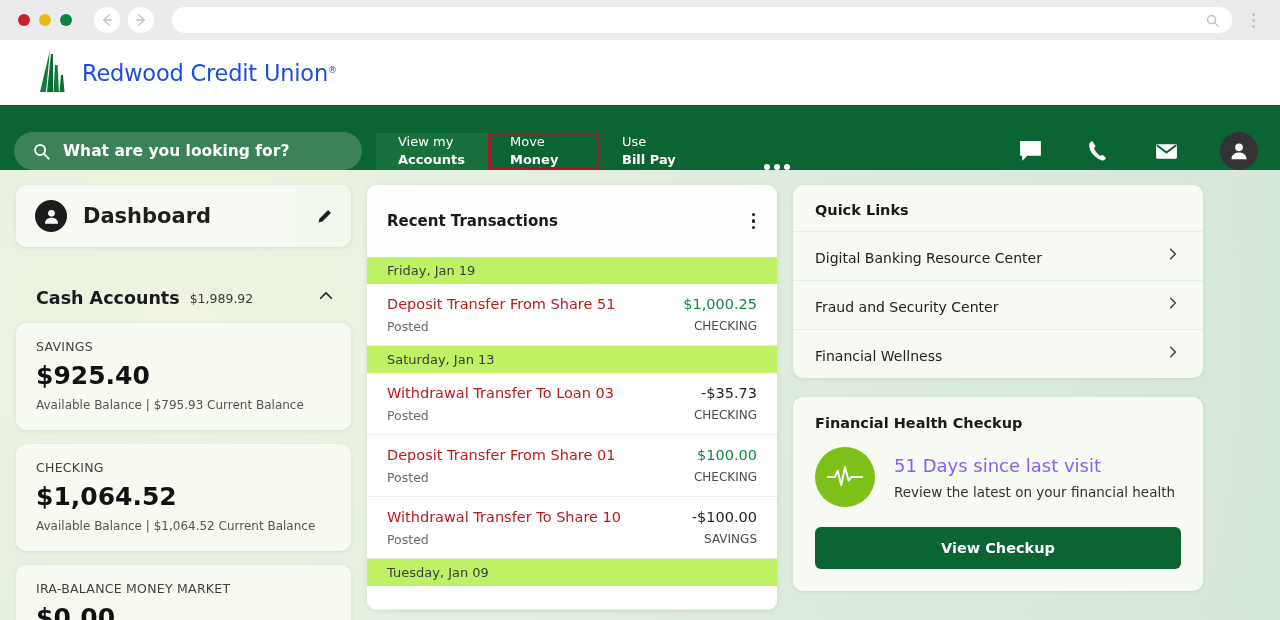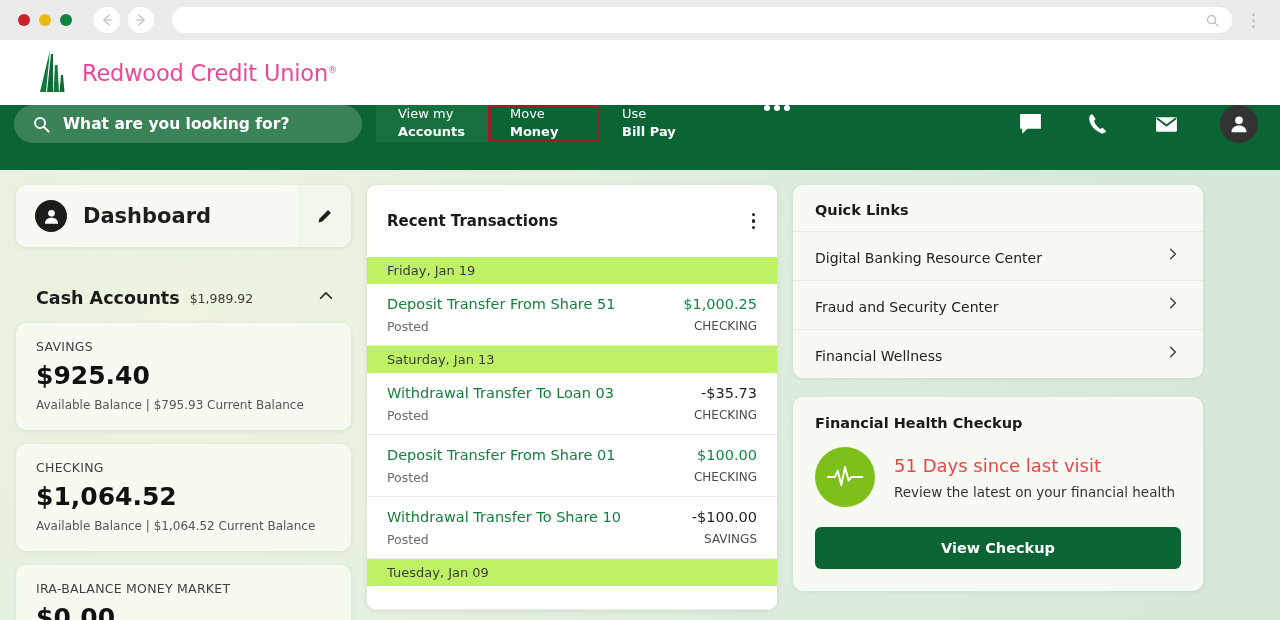--- a/index.html
+++ b/index.html
@@ -44,31 +44,31 @@
   }
   .kebab-chrome i { width: 3px; height: 3px; border-radius: 50%; background: #c3c3c3; display:block; }
 
   
   .logobar {
     height: 65px; background: #ffffff;
     display: flex; align-items: center; padding-left: 33px;
   }
   .logo-wrap { display: flex; align-items: center; gap: 13px; }
   .logo-text {
-    font-size: 22.5px; color: #ec4899;
+    font-size: 22.5px; color: #1d4ed8;
     font-family: "DejaVu Sans", sans-serif;
     letter-spacing: -0.2px;
     position: relative;
   }
   .logo-text sup { font-size: 9px; vertical-align: super; }
 
   
   .greenbar {
     height: 65px; background: #0b6434;
-    display: flex; align-items: flex-start;
+    display: flex; align-items: flex-end;
     position: relative;
   }
   .search-wrap { display: flex; align-items: center; padding: 0 14px; }
   .searchbox {
     width: 348px; height: 38px;
     background: #3c8259; border-radius: 19px;
     display: flex; align-items: center; gap: 12px;
     padding: 0 18px;
   }
   .searchbox span {
@@ -183,21 +183,21 @@
   .tx-date {
     background: #bef264; padding: 6px 20px;
     font-size: 13px; color: #3c3c3c; font-family: "DejaVu Sans", sans-serif;
   }
   .tx-row {
     padding: 12px 20px 11px 20px;
     border-bottom: 1px solid #ececec;
     background: #fff;
   }
   .tx-r1 { display: flex; justify-content: space-between; align-items: baseline; }
-  .tx-name { font-size: 14.5px; color: #15803d; font-family: "DejaVu Sans", sans-serif; }
+  .tx-name { font-size: 14.5px; color: #b91c1c; font-family: "DejaVu Sans", sans-serif; }
   .tx-amt { font-size: 14.5px; font-family: "DejaVu Sans", sans-serif; }
   .tx-amt.pos { color: #108b42; }
   .tx-amt.neg { color: #1f1f1f; }
   .tx-r2 { display: flex; justify-content: space-between; margin-top: 7px; }
   .tx-status { font-size: 12.5px; color: #6a6a6a; font-family: "DejaVu Sans", sans-serif; }
   .tx-acct { font-size: 12px; color: #4b4b4b; font-family: "DejaVu Sans", sans-serif; }
 
   
   .col-right { width: 410px; flex: none; border-radius: 22px; }
   .ql-card {
@@ -223,21 +223,21 @@
     margin-top: 19px; padding: 18px 22px 22px 22px;
     box-shadow: 0 1px 4px rgba(70,90,70,.11);
   }
   .fh-title { font-size: 14.5px; font-weight: bold; color: #1a1a1a; font-family: "DejaVu Sans", sans-serif; }
   .fh-body { display: flex; align-items: center; gap: 19px; margin-top: 16px; }
   .fh-icon {
     width: 60px; height: 60px; border-radius: 50%;
     background: #7ec01a; flex: none;
     display: flex; align-items: center; justify-content: center;
   }
-  .fh-days { font-size: 18px; color: #ef4444; font-family: "DejaVu Sans", sans-serif; }
+  .fh-days { font-size: 18px; color: #8b5cf6; font-family: "DejaVu Sans", sans-serif; }
   .fh-desc { font-size: 13.5px; color: #333; margin-top: 8px; font-family: "DejaVu Sans", sans-serif; }
   .fh-btn {
     display: block; width: 100%; margin-top: 20px;
     height: 42px; background: #0b6434; border: none; border-radius: 6px;
     color: #fff; font-size: 14.5px; font-weight: bold;
     font-family: "DejaVu Sans", sans-serif; cursor: pointer;
   }
 </style>
 </head>
 <body>

